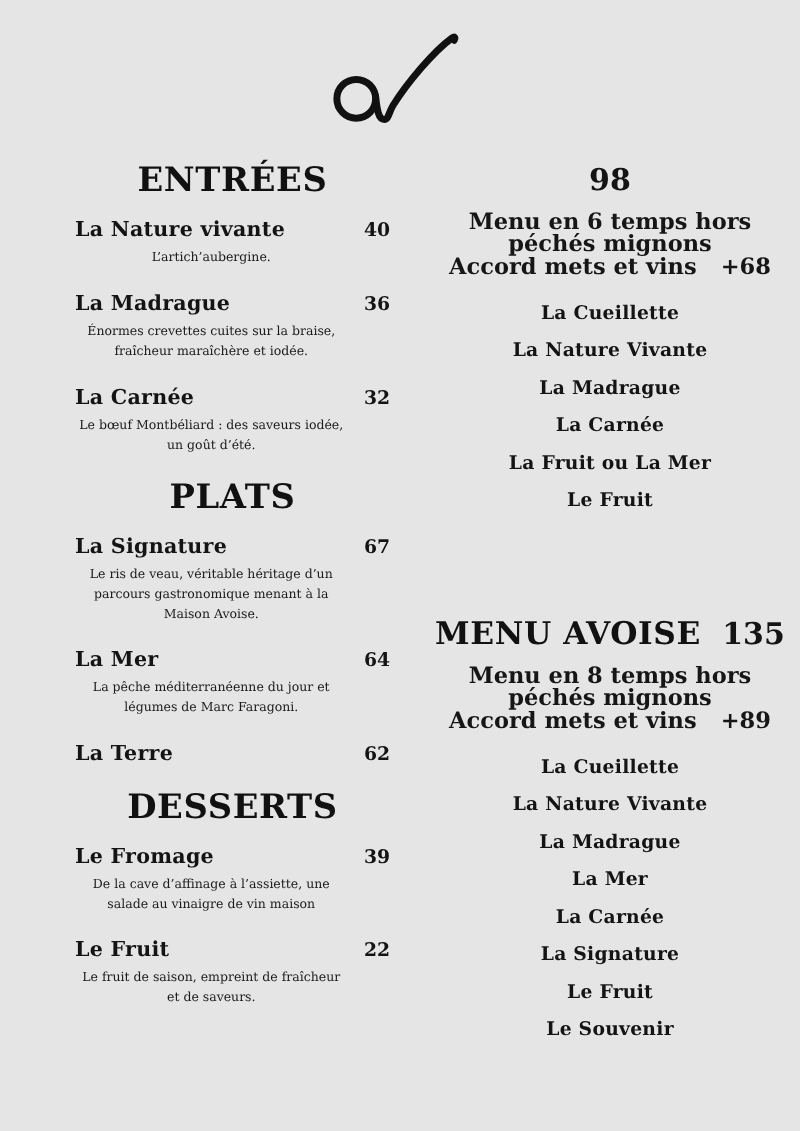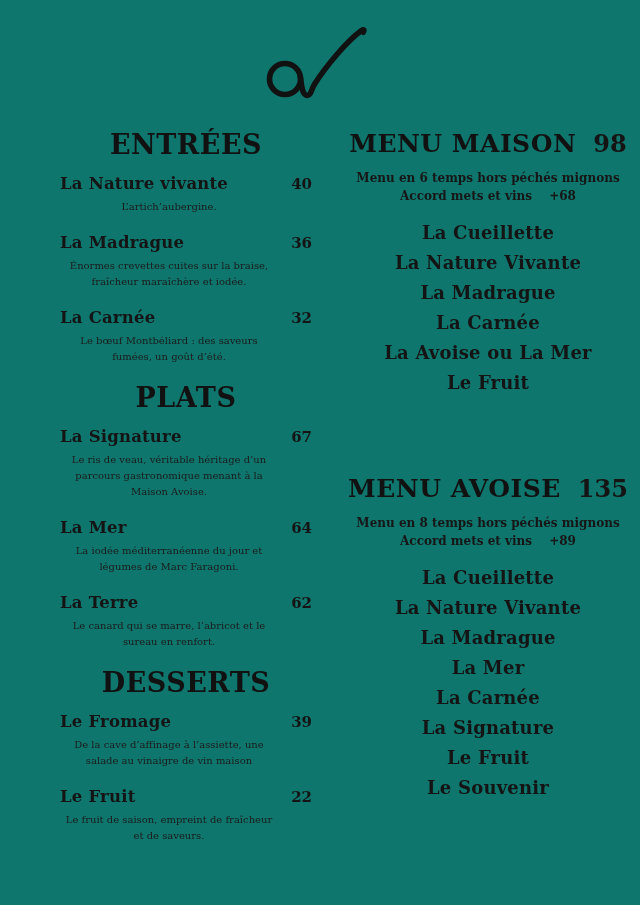--- a/index.html
+++ b/index.html
@@ -3,21 +3,21 @@
 <meta charset="utf-8">
 <style>
   html, body { margin:0; padding:0; }
   body {
     width:640px; height:905px;
     background:#ffffff;
     color:#141414;
     font-family:"DejaVu Serif", serif;
     -webkit-font-smoothing:antialiased;
   }
-  .page { position:relative; width:640px; height:905px; overflow:hidden; background:#0f766e; }
+  .page { position:relative; width:640px; height:905px; overflow:hidden; background:#e5e5e5; }
 
   .logo-wrap { display:flex; justify-content:center; padding-top:25px; height:80px; }
   .logo-wrap svg { width:114px; height:76px; margin-left:-12px; }
 
   .columns { display:flex; margin-top:24px; }
   .col-left  { width:252px; margin-left:60px; flex:none; }
   .col-right { width:300px; margin-left:26px; flex:none; }
 
   
   .menu-section { margin-bottom:13px; }
@@ -33,24 +33,24 @@
     font-size:10px; line-height:16px; margin:5px 0 0 0;
     max-width:218px; color:#1b1b1b;text-align:center;
   }
 
   
   .menu-block { text-align:center; }
   .menu-block.second { margin-top:84px; }
   .menu-title-row { display:flex; justify-content:center; align-items:baseline; gap:17px; margin-bottom:11px; }
   .menu-title { font-size:25px; font-weight:bold; letter-spacing:0.5px; margin:0; color:#111; }
   .menu-price { font-size:24px; font-weight:bold; }
-  .menu-sub { font-size:12px; font-weight:bold; line-height:18px; margin:0; color:#161616; }
+  .menu-sub { font-size:18px; font-weight:bold; line-height:18px; margin:0; color:#161616; }
   .accord-price { margin-left:13px; }
   .course-list { list-style:none; padding:0; margin:20px 0 0 0; }
-  .course-list li { font-size:18px; font-weight:bold; letter-spacing:0.2px; line-height:15px; margin-bottom:15px; }
+  .course-list li { font-size:15px; font-weight:bold; letter-spacing:0.2px; line-height:15px; margin-bottom:15px; }
 </style>
 </head>
 <body>
 
 <div class="page">
 
   <div class="logo-wrap">
     <svg viewBox="0 0 114 76" fill="none" aria-hidden="true">
       <circle cx="28" cy="54" r="15.5" stroke="#111" stroke-width="5.6"></circle>
       <path d="M43.5 52 C44.5 62 45.5 70.5 50.5 70.5 C53.8 70.5 54.5 64 57.5 59.2 C69 41 90 16 104.5 5.5 C106.6 4 107.6 4.8 106.3 7.2" stroke="#111" stroke-width="5.6" stroke-linecap="round" stroke-linejoin="round"></path>
@@ -78,49 +78,48 @@
             <span class="item-price">36</span>
           </div>
           <p class="item-desc">Énormes crevettes cuites sur la braise, fraîcheur maraîchère et iodée.</p>
         </div>
 
         <div class="item">
           <div class="item-head">
             <span class="item-name">La Carnée</span>
             <span class="item-price">32</span>
           </div>
-          <p class="item-desc">Le bœuf Montbéliard : des saveurs fumées, un goût d’été.</p>
+          <p class="item-desc">Le bœuf Montbéliard : des saveurs iodée, un goût d’été.</p>
         </div>
       </section>
 
       <section class="menu-section">
         <h2 class="section-title">PLATS</h2>
 
         <div class="item">
           <div class="item-head">
             <span class="item-name">La Signature</span>
             <span class="item-price">67</span>
           </div>
           <p class="item-desc">Le ris de veau, véritable héritage d’un parcours gastronomique menant à la Maison Avoise.</p>
         </div>
 
         <div class="item">
           <div class="item-head">
             <span class="item-name">La Mer</span>
             <span class="item-price">64</span>
           </div>
-          <p class="item-desc">La iodée méditerranéenne du jour et légumes de Marc Faragoni.</p>
+          <p class="item-desc">La pêche méditerranéenne du jour et légumes de Marc Faragoni.</p>
         </div>
 
         <div class="item">
           <div class="item-head">
             <span class="item-name">La Terre</span>
             <span class="item-price">62</span>
           </div>
-          <p class="item-desc">Le canard qui se marre, l’abricot et le sureau en renfort.</p>
         </div>
       </section>
 
       <section class="menu-section">
         <h2 class="section-title">DESSERTS</h2>
 
         <div class="item">
           <div class="item-head">
             <span class="item-name">Le Fromage</span>
             <span class="item-price">39</span>
@@ -137,34 +136,33 @@
         </div>
 
       </section>
 
     </div>
 
     <div class="col-right">
 
       <section class="menu-block">
         <div class="menu-title-row">
-          <h2 class="menu-title">MENU MAISON</h2>
           <span class="menu-price">98</span>
         </div>
         <p class="menu-sub">Menu en 6 temps hors péchés mignons</p>
         <p class="menu-sub">
           <span>Accord mets et vins</span>
           <span class="accord-price">+68</span>
         </p>
         <ul class="course-list">
           <li>La Cueillette</li>
           <li>La Nature Vivante</li>
           <li>La Madrague</li>
           <li>La Carnée</li>
-          <li>La Avoise ou La Mer</li>
+          <li>La Fruit ou La Mer</li>
           <li>Le Fruit</li>
         </ul>
       </section>
 
       <section class="menu-block second">
         <div class="menu-title-row">
           <h2 class="menu-title">MENU AVOISE</h2>
           <span class="menu-price">135</span>
         </div>
         <p class="menu-sub">Menu en 8 temps hors péchés mignons</p>

